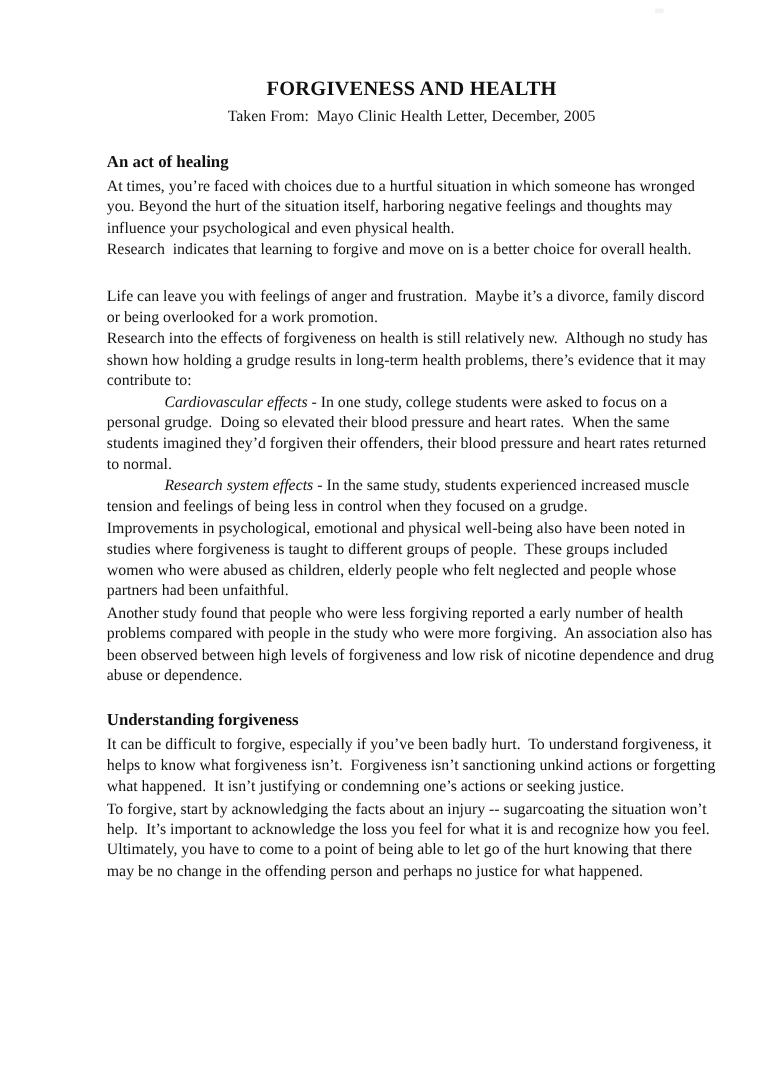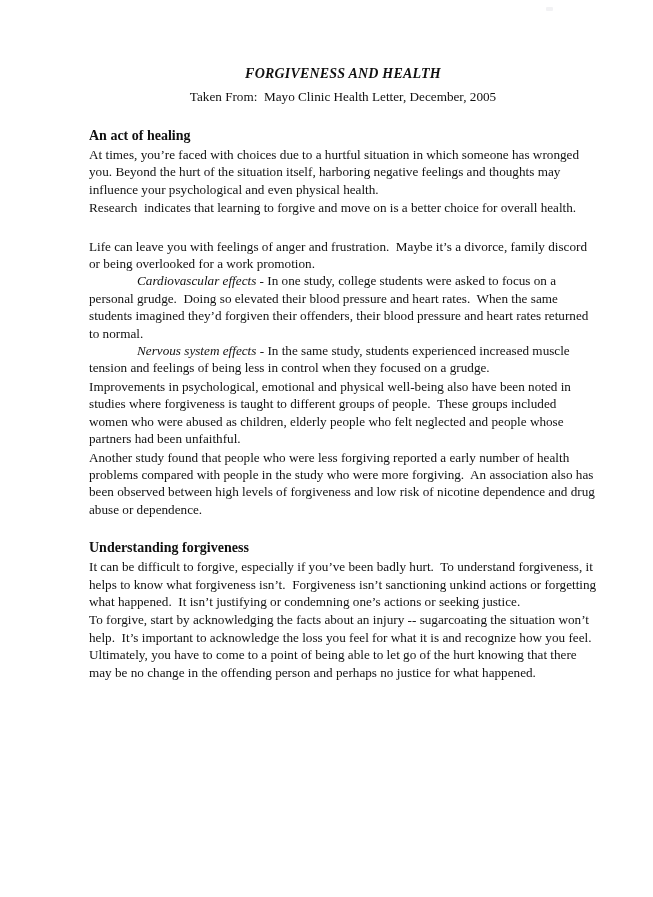--- a/index.html
+++ b/index.html
@@ -28,27 +28,26 @@
   }
 
   .content {
     position: absolute;
     left: 89px;
     top: 64px;
     width: 508px;
   }
 
   .doc-title {
-    font-size: 14px;
+    font-size: 17px;
     font-weight: bold;
     text-align: center;
     letter-spacing: 0.2px;
     margin: 0 0 5px 0;
     line-height: 19px;
-    font-style: italic;
   }
 
   .doc-subtitle {
     font-size: 13.2px;
     text-align: center;
     margin: 0 0 22px 0;
     line-height: 17px;
     white-space: pre;
     font-family: Liberation Serif, serif;
   }
@@ -122,24 +121,25 @@
     <div class="doc-subtitle">Taken From:  Mayo Clinic Health Letter, December, 2005</div>
 
     <div class="section-block first">
       <h2 class="section-heading">An act of healing</h2>
       <p class="para">At times, you’re faced with choices due to a hurtful situation in which someone has wronged you. Beyond the hurt of the situation itself, harboring negative feelings and thoughts may influence your psychological and even physical health.</p>
       <p class="para">Research  indicates that learning to forgive and move on is a better choice for overall health.</p>
     </div>
 
     <div class="section-block">
       <p class="para">Life can leave you with feelings of anger and frustration.  Maybe it’s a divorce, family discord or being overlooked for a work promotion.</p>
+      <p class="para">Research into the effects of forgiveness on health is still relatively new.  Although no study has shown how holding a grudge results in long-term health problems, there’s evidence that it may contribute to:</p>
 
       <p class="para indented"><span class="run-in">Cardiovascular effects</span><span> - In one study, college students were asked to focus on a personal grudge.  Doing so elevated their blood pressure and heart rates.  When the same students imagined they’d forgiven their offenders, their blood pressure and heart rates returned to normal.</span></p>
 
-      <p class="para indented"><span class="run-in">Nervous system effects</span><span> - In the same study, students experienced increased muscle tension and feelings of being less in control when they focused on a grudge.</span></p>
+      <p class="para indented"><span class="run-in">Research system effects</span><span> - In the same study, students experienced increased muscle tension and feelings of being less in control when they focused on a grudge.</span></p>
 
       <p class="para gap-before">Improvements in psychological, emotional and physical well-being also have been noted in studies where forgiveness is taught to different groups of people.  These groups included women who were abused as children, elderly people who felt neglected and people whose partners had been unfaithful.</p>
       <p class="para">Another study found that people who were less forgiving reported a early number of health problems compared with people in the study who were more forgiving.  An association also has been observed between high levels of forgiveness and low risk of nicotine dependence and drug abuse or dependence.</p>
     </div>
 
     <div class="section-block">
       <h2 class="section-heading">Understanding forgiveness</h2>
       <p class="para">It can be difficult to forgive, especially if you’ve been badly hurt.  To understand forgiveness, it helps to know what forgiveness isn’t.  Forgiveness isn’t sanctioning unkind actions or forgetting what happened.  It isn’t justifying or condemning one’s actions or seeking justice.</p>
       <p class="para">To forgive, start by acknowledging the facts about an injury -- sugarcoating the situation won’t help.  It’s important to acknowledge the loss you feel for what it is and recognize how you feel. Ultimately, you have to come to a point of being able to let go of the hurt knowing that there may be no change in the offending person and perhaps no justice for what happened.</p>
     </div>

